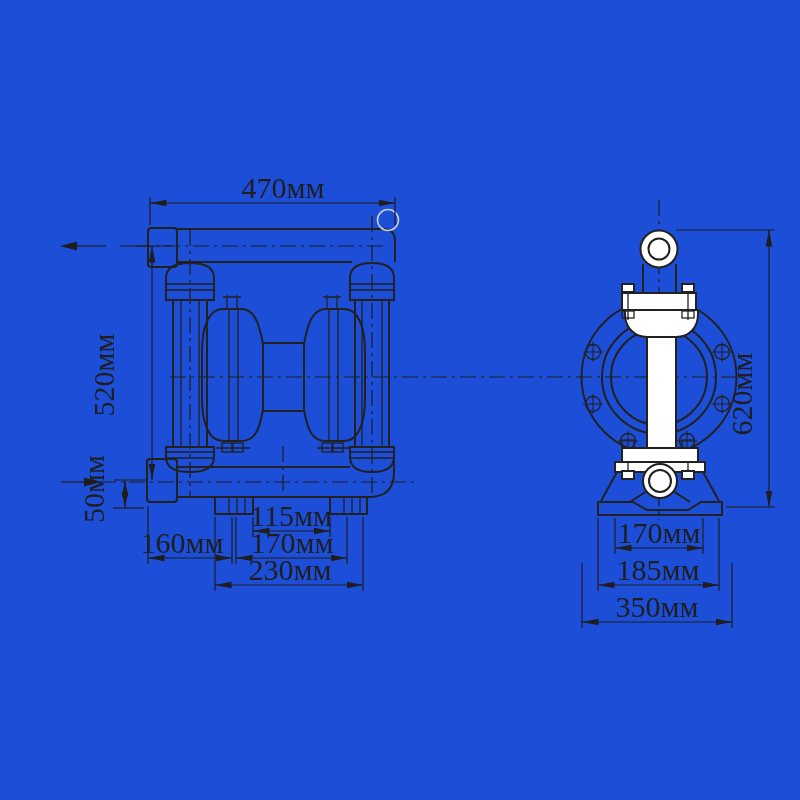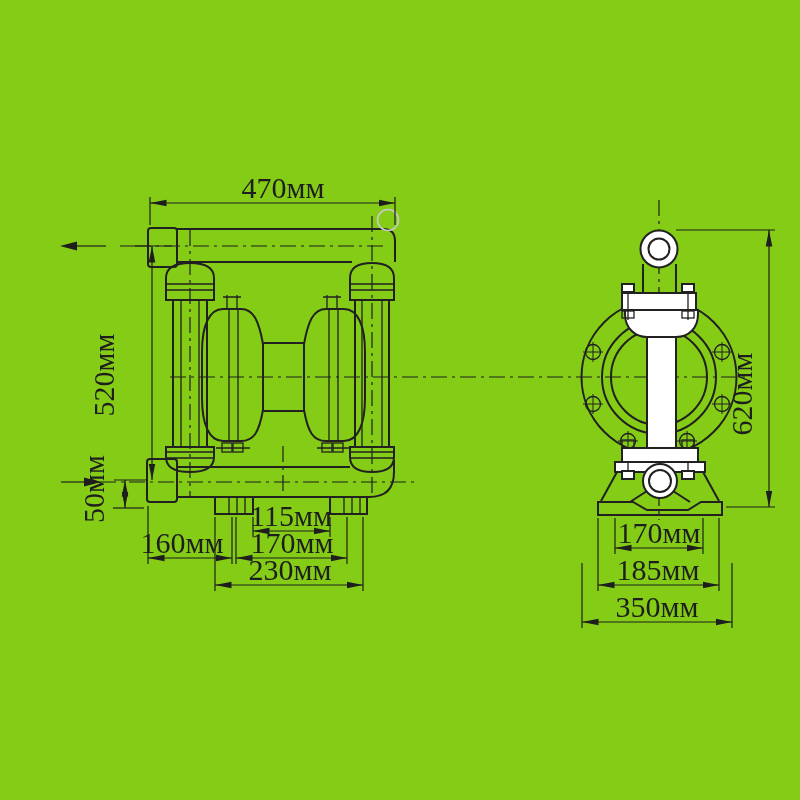--- a/index.html
+++ b/index.html
@@ -1,16 +1,16 @@
 <!DOCTYPE html>
 <html><head>
 <meta charset="utf-8">
 <style>
   html,body{margin:0;padding:0;background:#fff;}
-  .stage{position:relative;width:800px;height:800px;background:#84cc16;overflow:hidden;}
+  .stage{position:relative;width:800px;height:800px;background:#1d4ed8;overflow:hidden;}
   svg{display:block;}
   text{font-family:"Liberation Serif","DejaVu Serif",serif;fill:#1e1e1e;}
   .dimtext{font-size:30px;}
   .obj{stroke:#212121;stroke-width:2;fill:none;}
   .objw{stroke:#212121;stroke-width:2;fill:#fff;}
   .thin{stroke:#212121;stroke-width:1.3;fill:none;}
   .dim{stroke:#1e1e1e;stroke-width:1.2;fill:none;}
   .cl{stroke:#1e1e1e;stroke-width:1.2;fill:none;stroke-dasharray:16 5 3 5;}
   .cross{stroke:#212121;stroke-width:1;fill:none;}
 </style>

